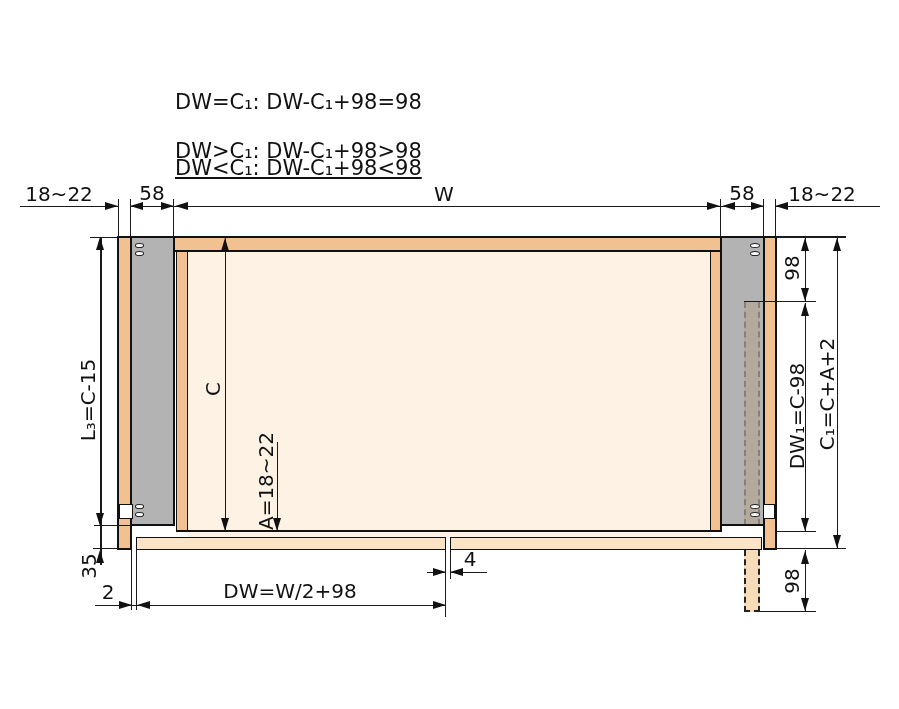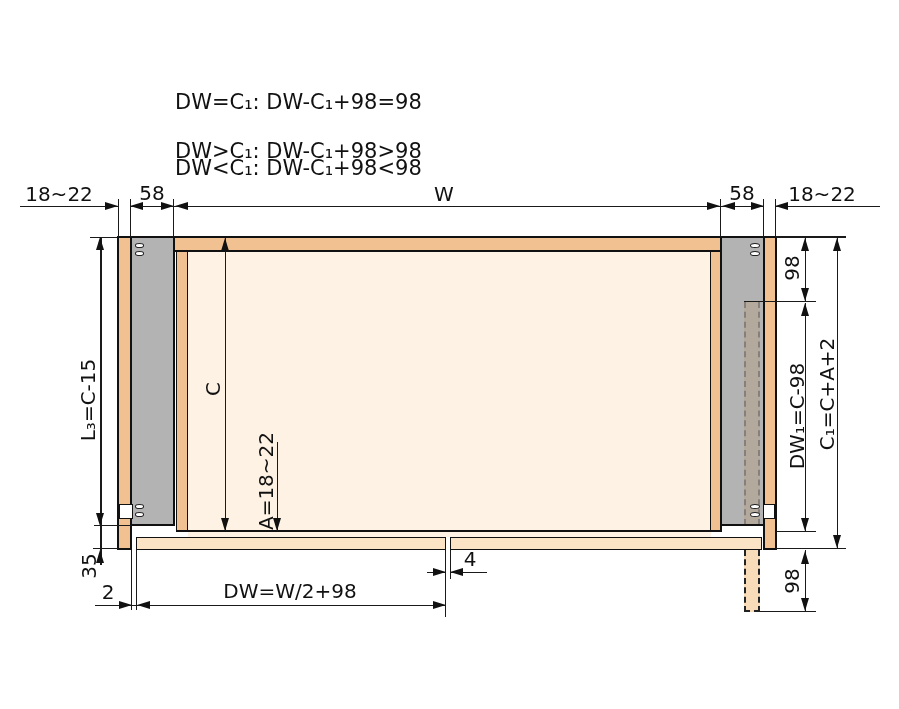--- a/index.html
+++ b/index.html
@@ -34,21 +34,21 @@
            border-right:2px dashed #222;border-bottom:2px dashed #222;box-sizing:border-box;}
   .strip{position:absolute;background:#fbe4c5;border:1.5px solid #111;box-sizing:border-box;}
 </style>
 </head>
 <body>
 
 <div id="canvas">
 
   <div class="formula" style="left:175px;top:92px;">DW=C₁: DW-C₁+98=98</div>
   <div class="formula" style="left:175px;top:141px;">DW&gt;C₁: DW-C₁+98&gt;98</div>
-  <div class="formula" style="left:175px;top:158px;">DW&lt;C₁: DW-C₁+98&lt;98</div>
+  <div class="formula" style="left:175px;top:158px;text-decoration:underline;">DW&lt;C₁: DW-C₁+98&lt;98</div>
 
   <div class="abs c-panel" style="left:118px;top:237px;width:13px;height:312px;"></div>
   <div class="abs c-rail" style="left:131px;top:237px;width:42.5px;height:288px;"></div>
   <div class="abs c-panel" style="left:173.5px;top:237px;width:547.5px;height:13.5px;"></div>
   <div class="abs c-panel" style="left:176.5px;top:250.5px;width:11px;height:281px;"></div>
   <div class="abs c-int" style="left:187.5px;top:250.5px;width:523px;height:286.5px;"></div>
   <div class="abs c-panel" style="left:710.5px;top:250.5px;width:10.5px;height:281px;"></div>
   <div class="abs c-rail" style="left:721px;top:237px;width:42.5px;height:288px;"></div>
   <div class="abs c-panel" style="left:763.5px;top:237px;width:11.5px;height:312px;"></div>
 

